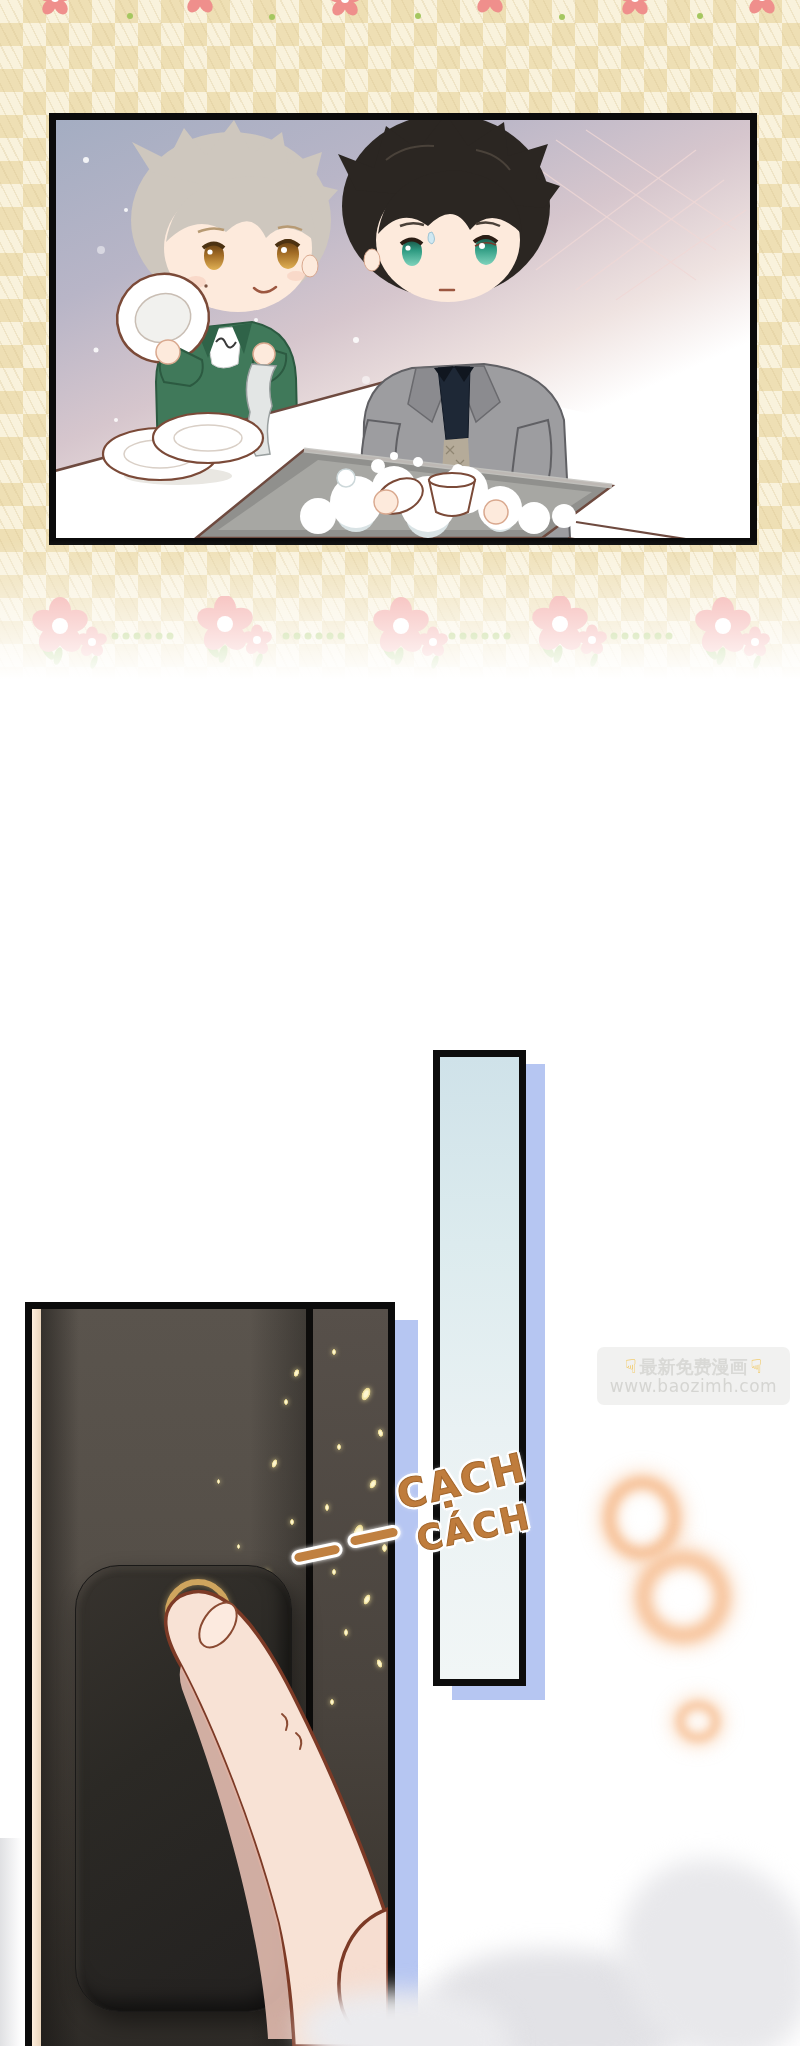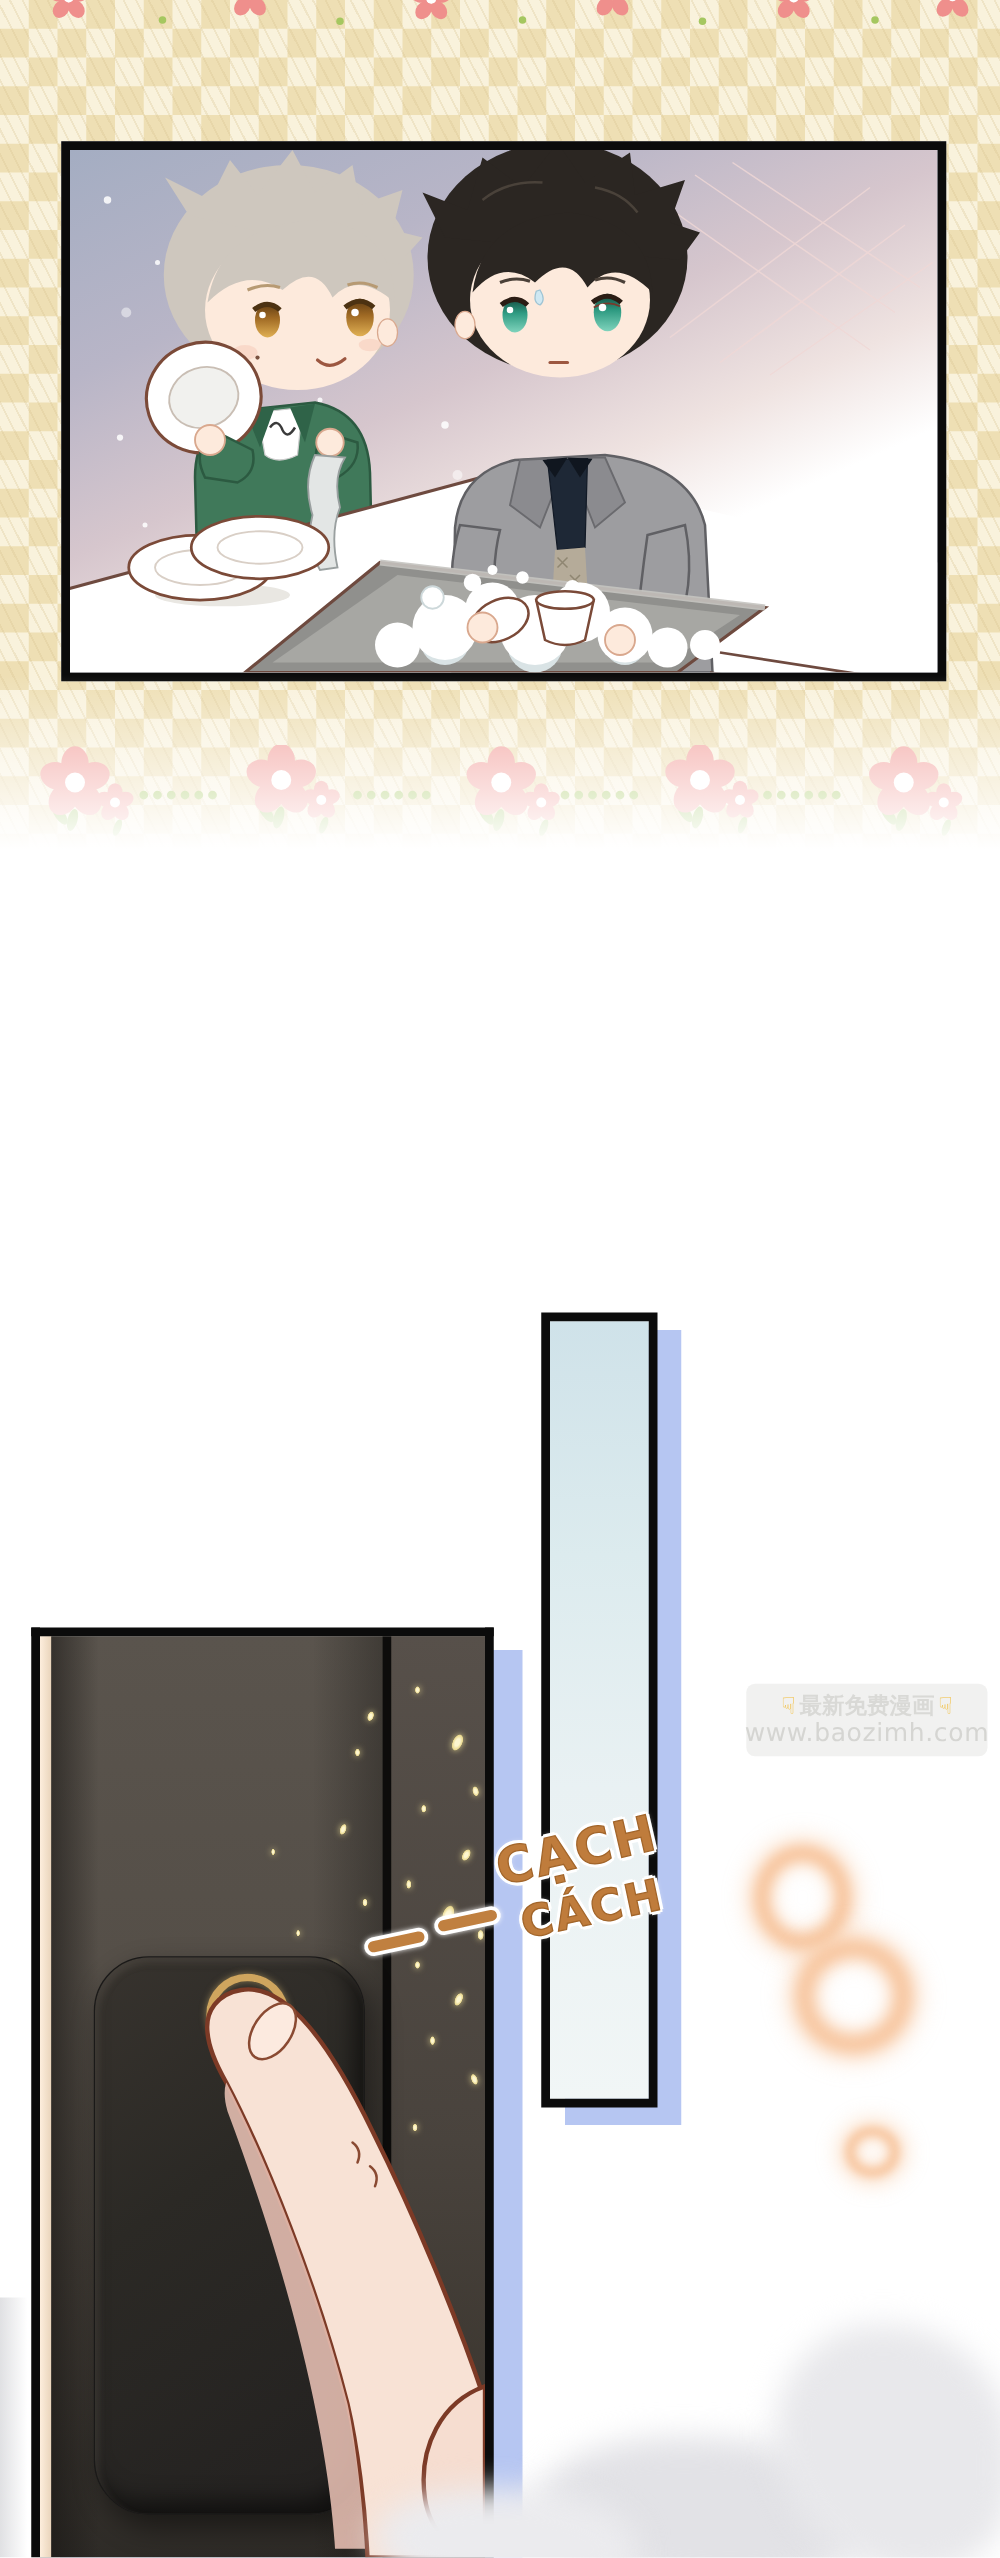--- a/index.html
+++ b/index.html
@@ -91,21 +91,21 @@
   .dash2{left:347px;top:1529px;width:48px;transform:rotate(-12deg);}
   
   .wm{
     position:absolute;left:597px;top:1347px;width:193px;height:58px;
     background:rgba(240,240,239,.95);border-radius:7px;
     display:flex;flex-direction:column;align-items:center;justify-content:center;
     line-height:1.1;
   }
   .wm-l1{display:flex;align-items:center;gap:3px;font-size:18px;font-weight:bold;color:#d9d9d6;}
   .wm-hand{color:#f2bd3a;font-size:19px;font-weight:normal;}
-  .wm-l2{font-size:20px;color:#d5d5d2;letter-spacing:.5px;}
+  .wm-l2{font-size:17px;color:#d5d5d2;letter-spacing:.5px;}
   
   .glow{position:absolute;border-radius:50%;border-style:solid;border-color:#f7c49c;
     filter:blur(5px);box-shadow:0 0 14px 6px rgba(249,201,162,.5), inset 0 0 10px 3px rgba(249,201,162,.5);}
   .glow1{left:603px;top:1476px;width:52px;height:58px;border-width:13px;}
   .glow2{left:636px;top:1551px;width:64px;height:62px;border-width:15px;filter:blur(6px);}
   .glow3{left:676px;top:1701px;width:28px;height:25px;border-width:8px;filter:blur(4px);}
   
   .foliage{position:absolute;border-radius:45% 55% 40% 60%;background:#e2e2e6;filter:blur(12px);}
   .fol1{left:430px;top:1950px;width:260px;height:120px;}
   .fol2{left:620px;top:1860px;width:190px;height:200px;background:#e8e8eb;}

